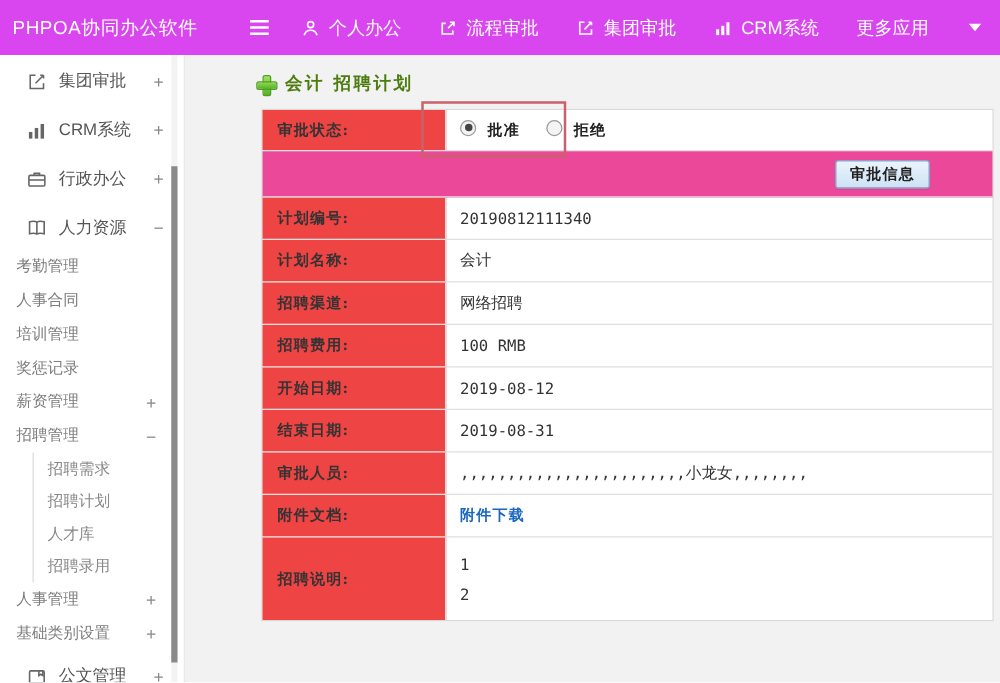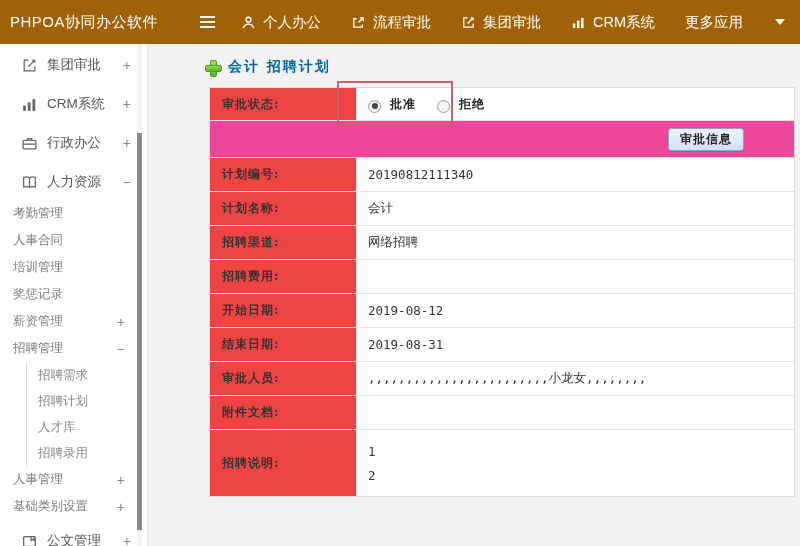--- a/index.html
+++ b/index.html
@@ -2,21 +2,21 @@
 <html><head>
 <meta charset="utf-8">
 <style>
   * { margin:0; padding:0; box-sizing:border-box; }
   html,body { width:800px; height:546px; overflow:hidden; background:#fff;
               font-family:"Liberation Sans", sans-serif; }
   .page { position:relative; width:800px; height:546px; }
 
   
   .topbar { position:absolute; left:0; top:0; width:800px; height:44px;
-            background:#a16207; display:flex; align-items:center; color:#fff; }
+            background:#d946ef; display:flex; align-items:center; color:#fff; }
   .brand { width:148px; padding-left:10px; font-size:15px; letter-spacing:.5px; white-space:nowrap; }
   .hamburger { margin-left:52px; display:flex; flex-direction:column; gap:3px; cursor:pointer; }
   .hamburger i { display:block; width:15px; height:2px; background:#fff; }
   .topnav { display:flex; align-items:center; margin-left:26px; }
   .topnav-item { display:flex; align-items:center; gap:7px; margin-right:30px;
                  font-size:14.5px; cursor:pointer; white-space:nowrap; }
   .topnav-item svg { display:block; }
   .caret { width:0; height:0; border-left:5px solid transparent; border-right:5px solid transparent;
            border-top:6px solid #fff; margin-left:2px; }
 
@@ -38,40 +38,40 @@
 
   
   .content { position:absolute; left:148px; top:44px; width:652px; height:502px;
              background:#f2f2f2; border-top:1px solid #e4edf5; padding-top:13px; }
   .title-row { margin-left:57px; display:flex; align-items:center; gap:8px; height:18px; }
   .plus-icon { width:15px; height:15px; position:relative; }
   .plus-icon::before { content:""; position:absolute; left:5px; top:0; width:5px; height:15px;
                        background:linear-gradient(#9fe05c,#58b22a); border:1px solid #4e9e22; border-radius:2px; }
   .plus-icon::after  { content:""; position:absolute; left:0; top:5px; width:15px; height:5px;
                        background:linear-gradient(#8ed84e,#58b22a); border:1px solid #4e9e22; border-radius:2px; }
-  .page-title { font-size:14px; font-weight:bold; color:#0369a1; letter-spacing:2px;
+  .page-title { font-size:14px; font-weight:bold; color:#4d7c0f; letter-spacing:2px;
                 font-family:"DejaVu Serif", serif; }
 
   .form-table { margin:11px 0 0 61px; width:586px; background:#fff;
                 border:1px solid #d9d9d9; }
   .frow { display:grid; grid-template-columns:147px 1fr; border-bottom:1px solid #e0e0e0; min-height:34px; }
   .frow:last-child { border-bottom:none; }
   .fcell { display:flex; align-items:center; }
   .fcell.lab { background:#ef4444; border-right:1px solid #e0e0e0; padding-left:12px;
                font-size:12px; font-weight:bold; color:#333; letter-spacing:1px;
                font-family:"DejaVu Serif", serif; }
   .fcell.val { padding-left:11px; font-size:12.5px; color:#333;
                font-family:"DejaVu Sans Mono", monospace; }
   .row-status { min-height:33px; }
   .row-button { display:block; min-height:37px; background:#ec4899; position:relative; }
   .approve-btn { position:absolute; right:50px; top:7px; height:23px; padding:0 11px;
                  background:linear-gradient(#ecf4fc,#cde2f5); border:1px solid #7aaad2; border-radius:3px;
                  font-size:12px; font-weight:bold; color:#222; letter-spacing:1px;
                  font-family:"DejaVu Serif", serif; cursor:pointer; box-shadow:0 1px 1px rgba(0,0,0,.08); }
-  .radio-group { display:flex; align-items:flex-end; gap:9px; }
+  .radio-group { display:flex; align-items:flex-start; gap:9px; }
   .radio { width:13px; height:13px; border-radius:50%; border:1px solid #9a9a9a; background:#f4f4f4;
            display:inline-flex; align-items:center; justify-content:center; cursor:pointer; flex:0 0 auto; }
   .radio .dot { width:6px; height:6px; border-radius:50%; background:#444; }
   .radio-label { font-size:12px; font-weight:bold; color:#222; letter-spacing:1px;
                  font-family:"DejaVu Serif", serif; margin-right:12px; }
   .link { color:#1a66c0; font-weight:bold; font-size:12px; text-decoration:none;
           font-family:"DejaVu Serif", serif; letter-spacing:1px; cursor:pointer; }
   .row-desc { min-height:66px;text-align:center; }
   .row-desc .fcell.val { flex-direction:column; align-items:flex-start; justify-content:center; gap:9px; padding:10px 0 10px 11px; }
 
@@ -278,35 +278,39 @@
       <div class="frow">
         <div class="fcell lab">计划名称:</div>
         <div class="fcell val">会计</div>
       </div>
       <div class="frow">
         <div class="fcell lab">招聘渠道:</div>
         <div class="fcell val">网络招聘</div>
       </div>
       <div class="frow">
         <div class="fcell lab">招聘费用:</div>
+        <div class="fcell val">100 RMB</div>
       </div>
       <div class="frow">
         <div class="fcell lab">开始日期:</div>
         <div class="fcell val">2019-08-12</div>
       </div>
       <div class="frow">
         <div class="fcell lab">结束日期:</div>
         <div class="fcell val">2019-08-31</div>
       </div>
       <div class="frow">
         <div class="fcell lab">审批人员:</div>
         <div class="fcell val">,,,,,,,,,,,,,,,,,,,,,,,,小龙女,,,,,,,,</div>
       </div>
       <div class="frow">
         <div class="fcell lab">附件文档:</div>
+        <div class="fcell val">
+          <a class="link">附件下载</a>
+        </div>
       </div>
       <div class="frow row-desc">
         <div class="fcell lab">招聘说明:</div>
         <div class="fcell val">
           <div>1</div>
           <div>2</div>
         </div>
       </div>
 
     </div>

